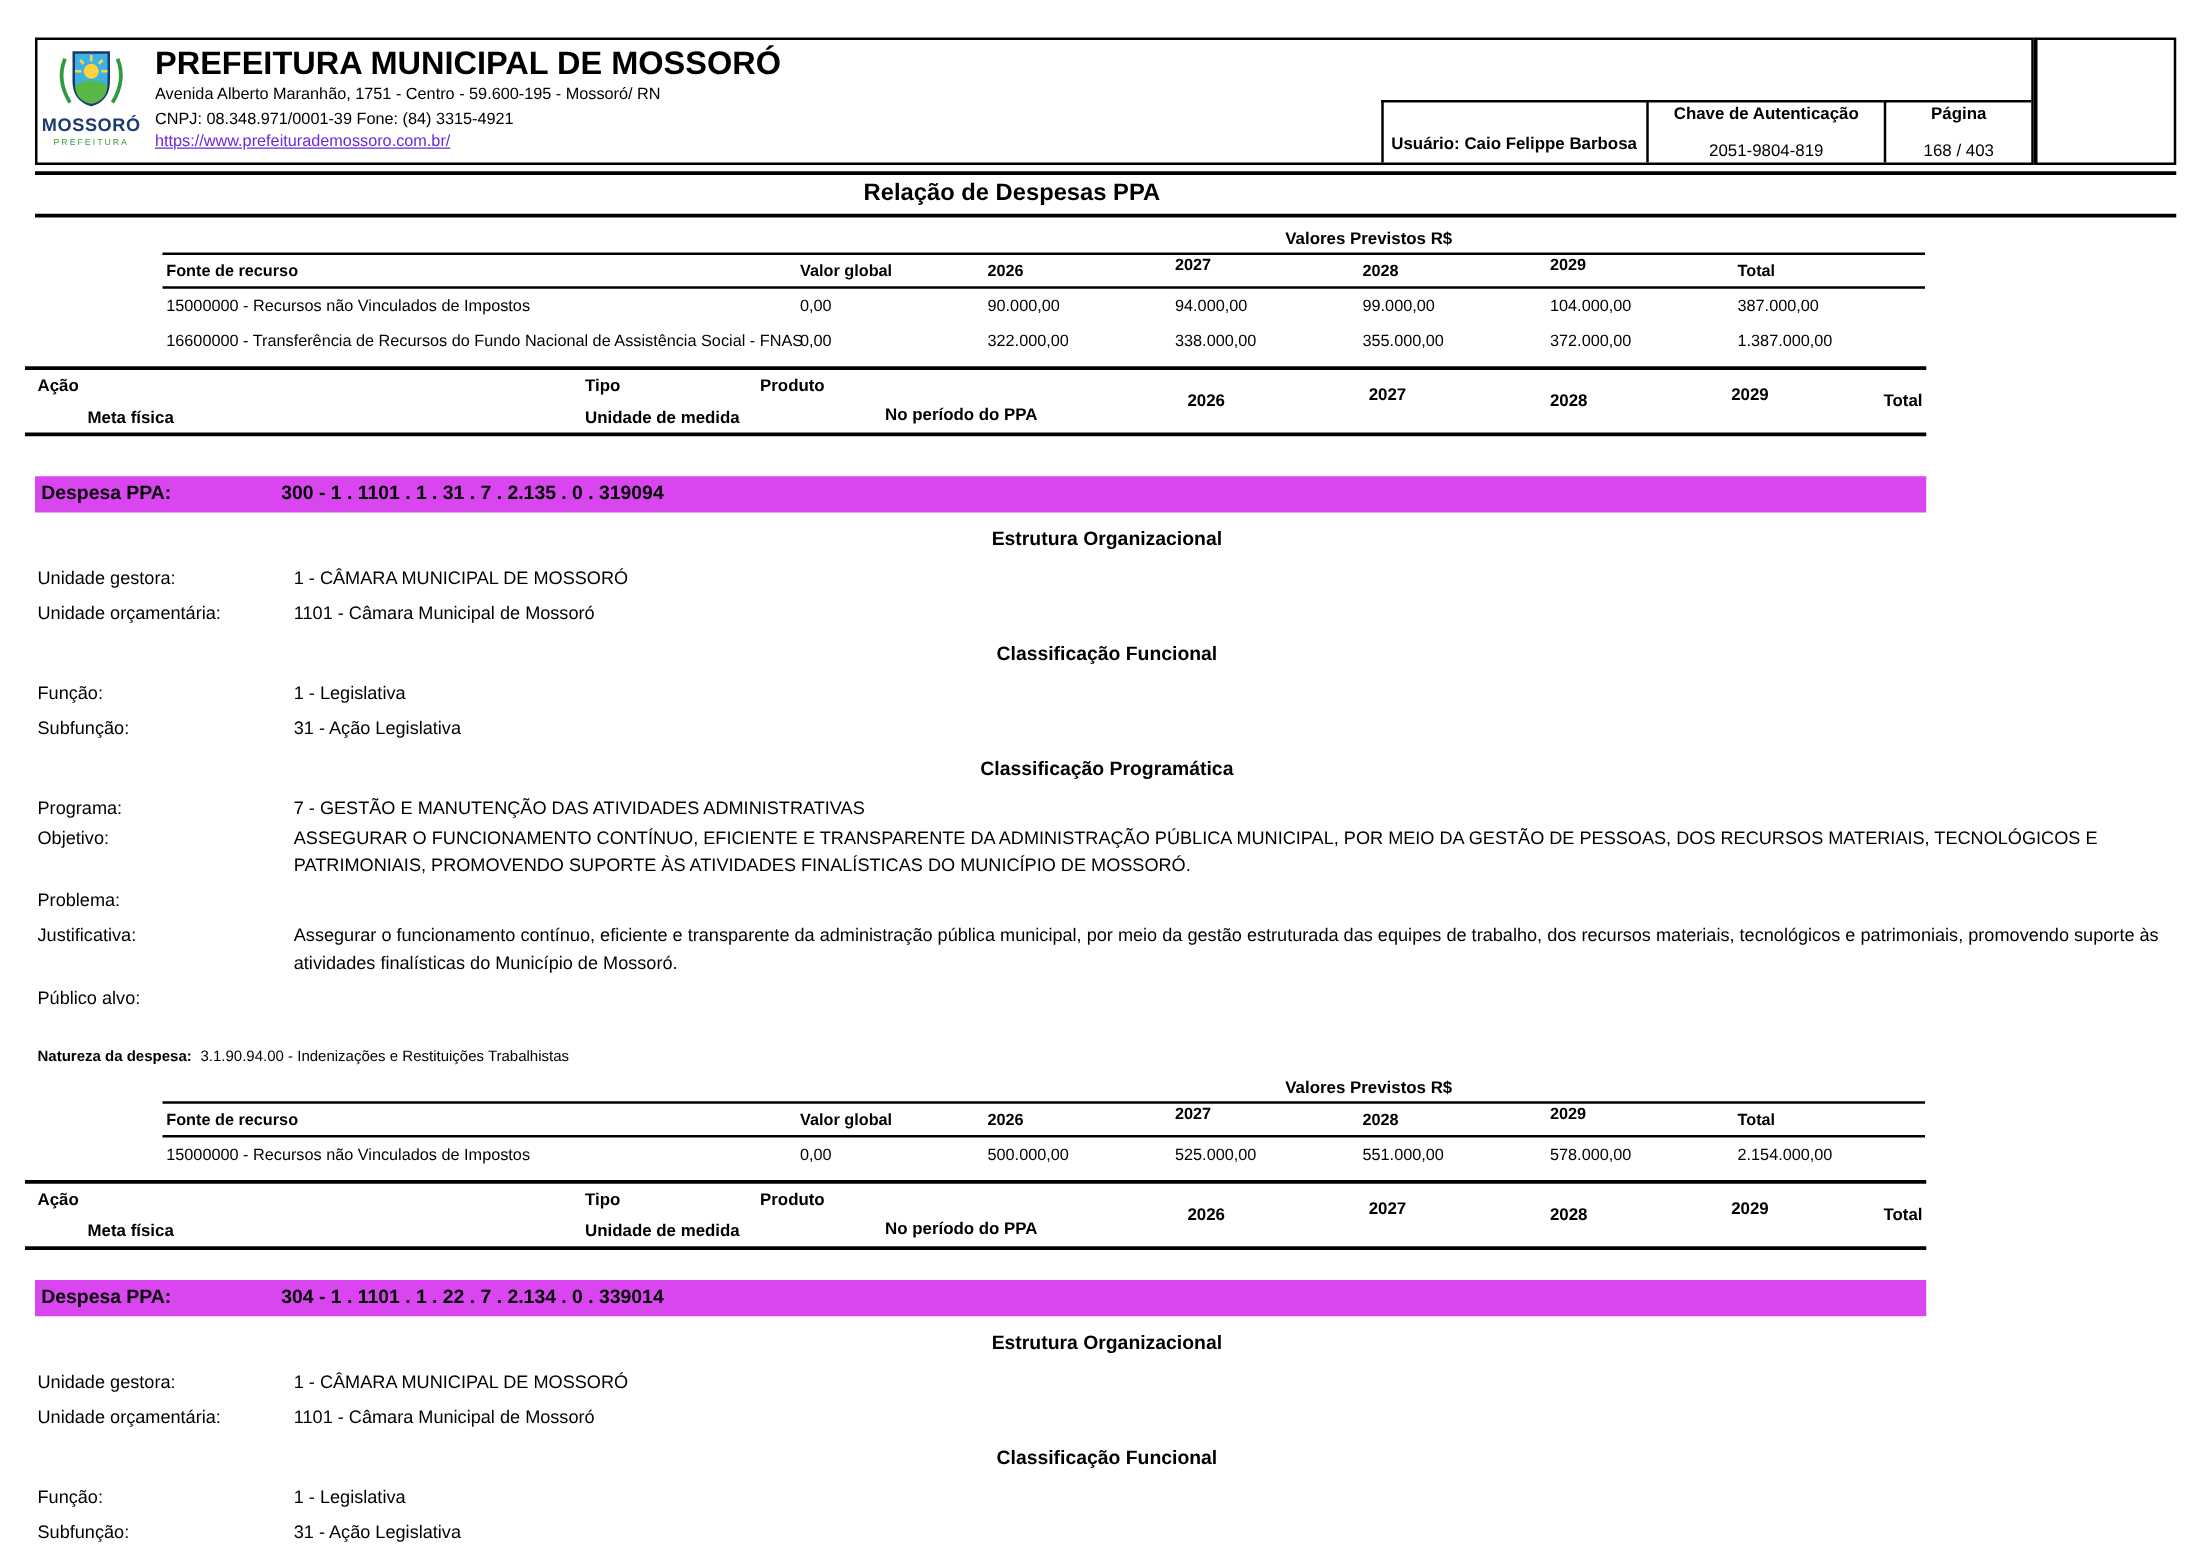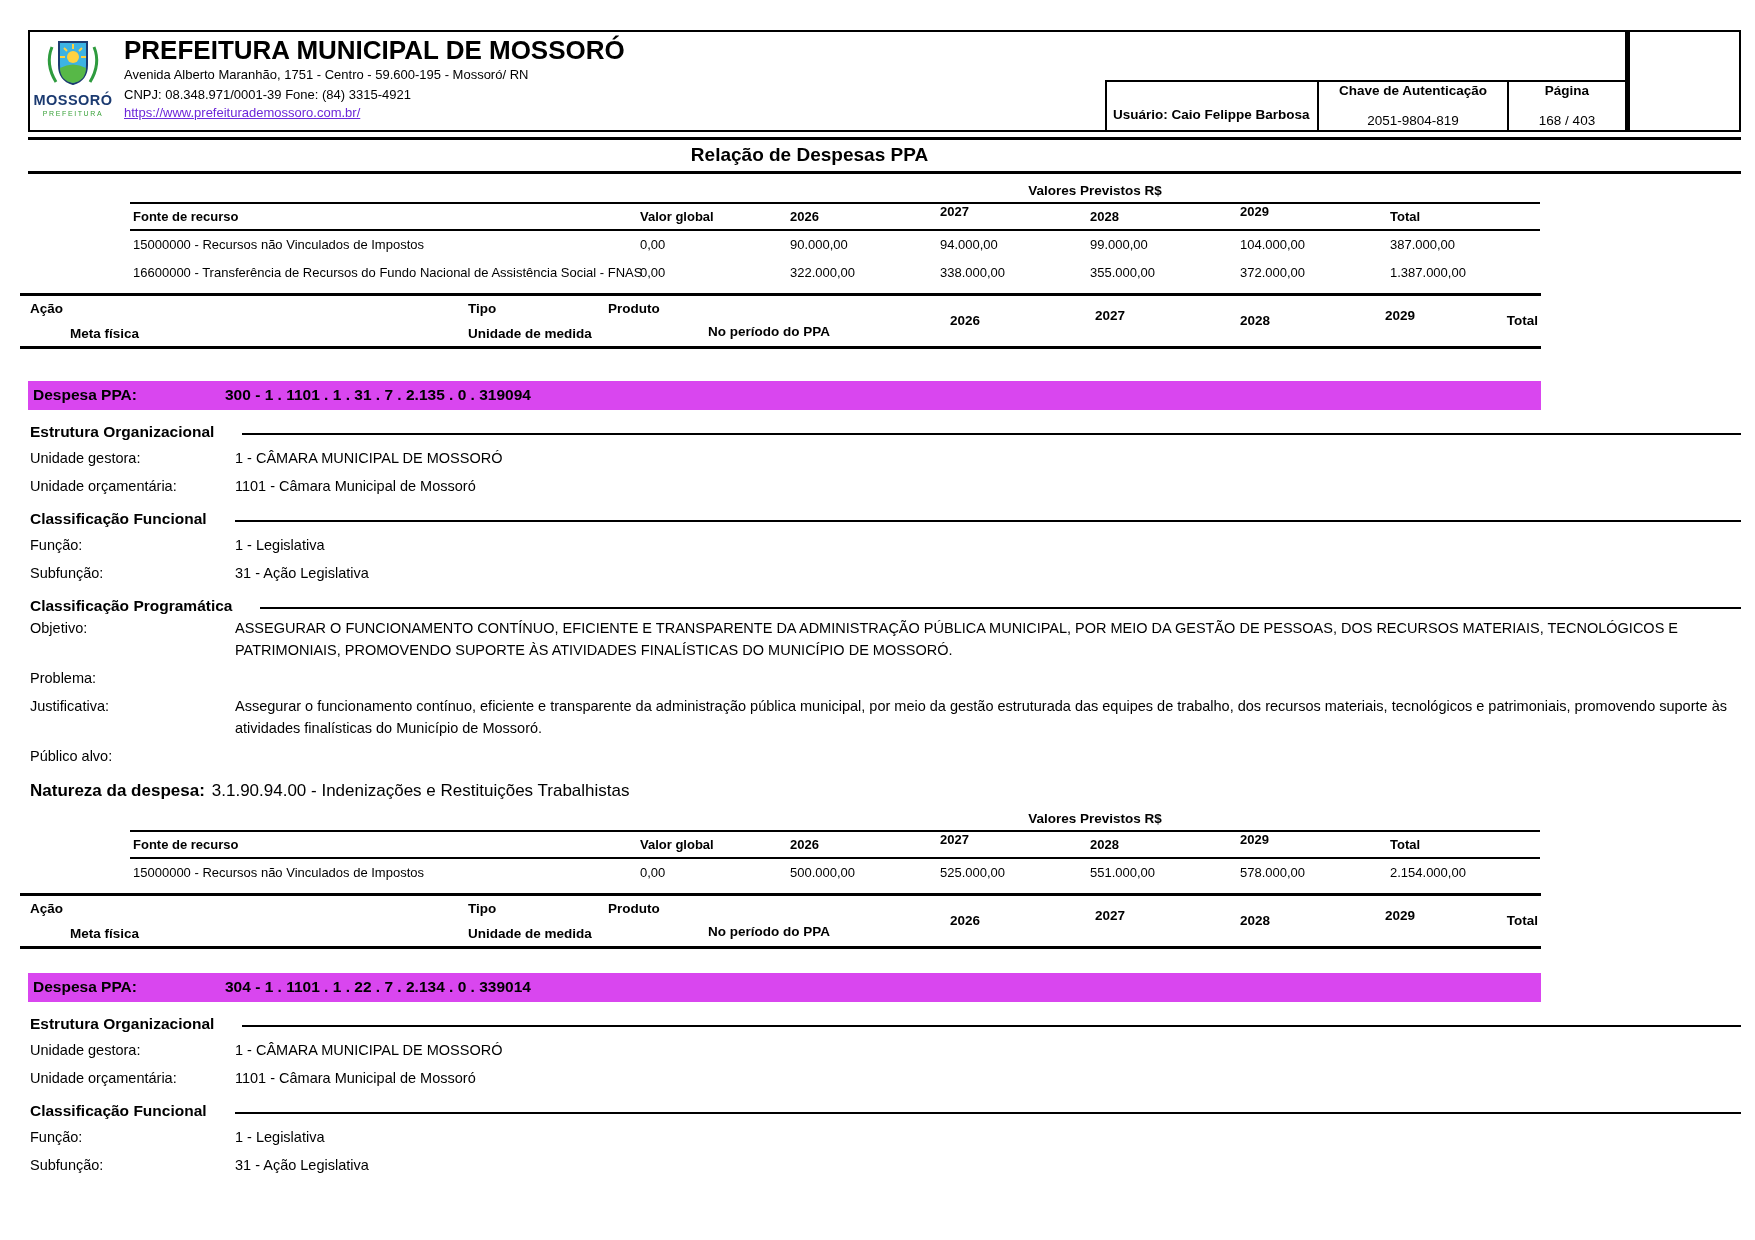--- a/index.html
+++ b/index.html
@@ -53,27 +53,27 @@
   .a-per{left:688px;bottom:7px;}
   .a-y{width:60px;text-align:center;top:17px;}
   .a-y.r{top:12px;}
   .y0{left:915px;} .y1{left:1060px;} .y2{left:1205px;} .y3{left:1350px;}
   .a-total{right:3px;top:17px;}
 
   
   .despesa-bar{margin-top:32px;width:1513px;background:#d946ef;padding:5px 0 6px;font-weight:bold;font-size:15.5px;display:flex;}
   .db-label{width:192px;padding-left:5px;flex-shrink:0;}
   .bar2{margin-top:24px;}
-  .sec{display:flex;align-items:center;margin-top:13px;}
+  .sec{display:flex;align-items:center;margin-top:13px;flex-direction:column;}
   .sec-title{font-weight:bold;font-size:15.5px;white-space:nowrap;padding-left:2px;}
   .sec-rule{flex:1;border-top:2px solid #000;margin-left:28px;margin-top:3px;}
   .field{display:flex;margin-top:6px;font-size:14.5px;line-height:22px;}
   .f-label{width:205px;padding-left:2px;flex-shrink:0;}
   .f-value{flex:1;}
-  .natureza{display:flex;margin-top:14px;font-size:17px;}
+  .natureza{display:flex;margin-top:28px;font-size:12px;}
   .nat-label{font-weight:bold;padding-left:2px;margin-right:7px;white-space:nowrap;}
 </style>
 </head>
 <body>
 
 <div class="page">
 
   <div class="header-row">
     <div class="hbox">
       <div class="logo">
@@ -188,20 +188,24 @@
   </div>
   <div class="field">
     <span class="f-label">Subfunção:</span>
     <span class="f-value">31 - Ação Legislativa</span>
   </div>
 
   <div class="sec">
     <span class="sec-title">Classificação Programática</span>
     <span class="sec-rule"></span>
   </div>
+  <div class="field">
+    <span class="f-label">Programa:</span>
+    <span class="f-value">7 - GESTÃO E MANUTENÇÃO DAS ATIVIDADES ADMINISTRATIVAS</span>
+  </div>
   <div class="field" style="margin-top:2px;">
     <span class="f-label">Objetivo:</span>
     <span class="f-value">ASSEGURAR O FUNCIONAMENTO CONTÍNUO, EFICIENTE E TRANSPARENTE DA ADMINISTRAÇÃO PÚBLICA MUNICIPAL, POR MEIO DA GESTÃO DE PESSOAS, DOS RECURSOS MATERIAIS, TECNOLÓGICOS E PATRIMONIAIS, PROMOVENDO SUPORTE ÀS ATIVIDADES FINALÍSTICAS DO MUNICÍPIO DE MOSSORÓ.</span>
   </div>
   <div class="field">
     <span class="f-label">Problema:</span>
     <span class="f-value"></span>
   </div>
   <div class="field">
     <span class="f-label">Justificativa:</span>

